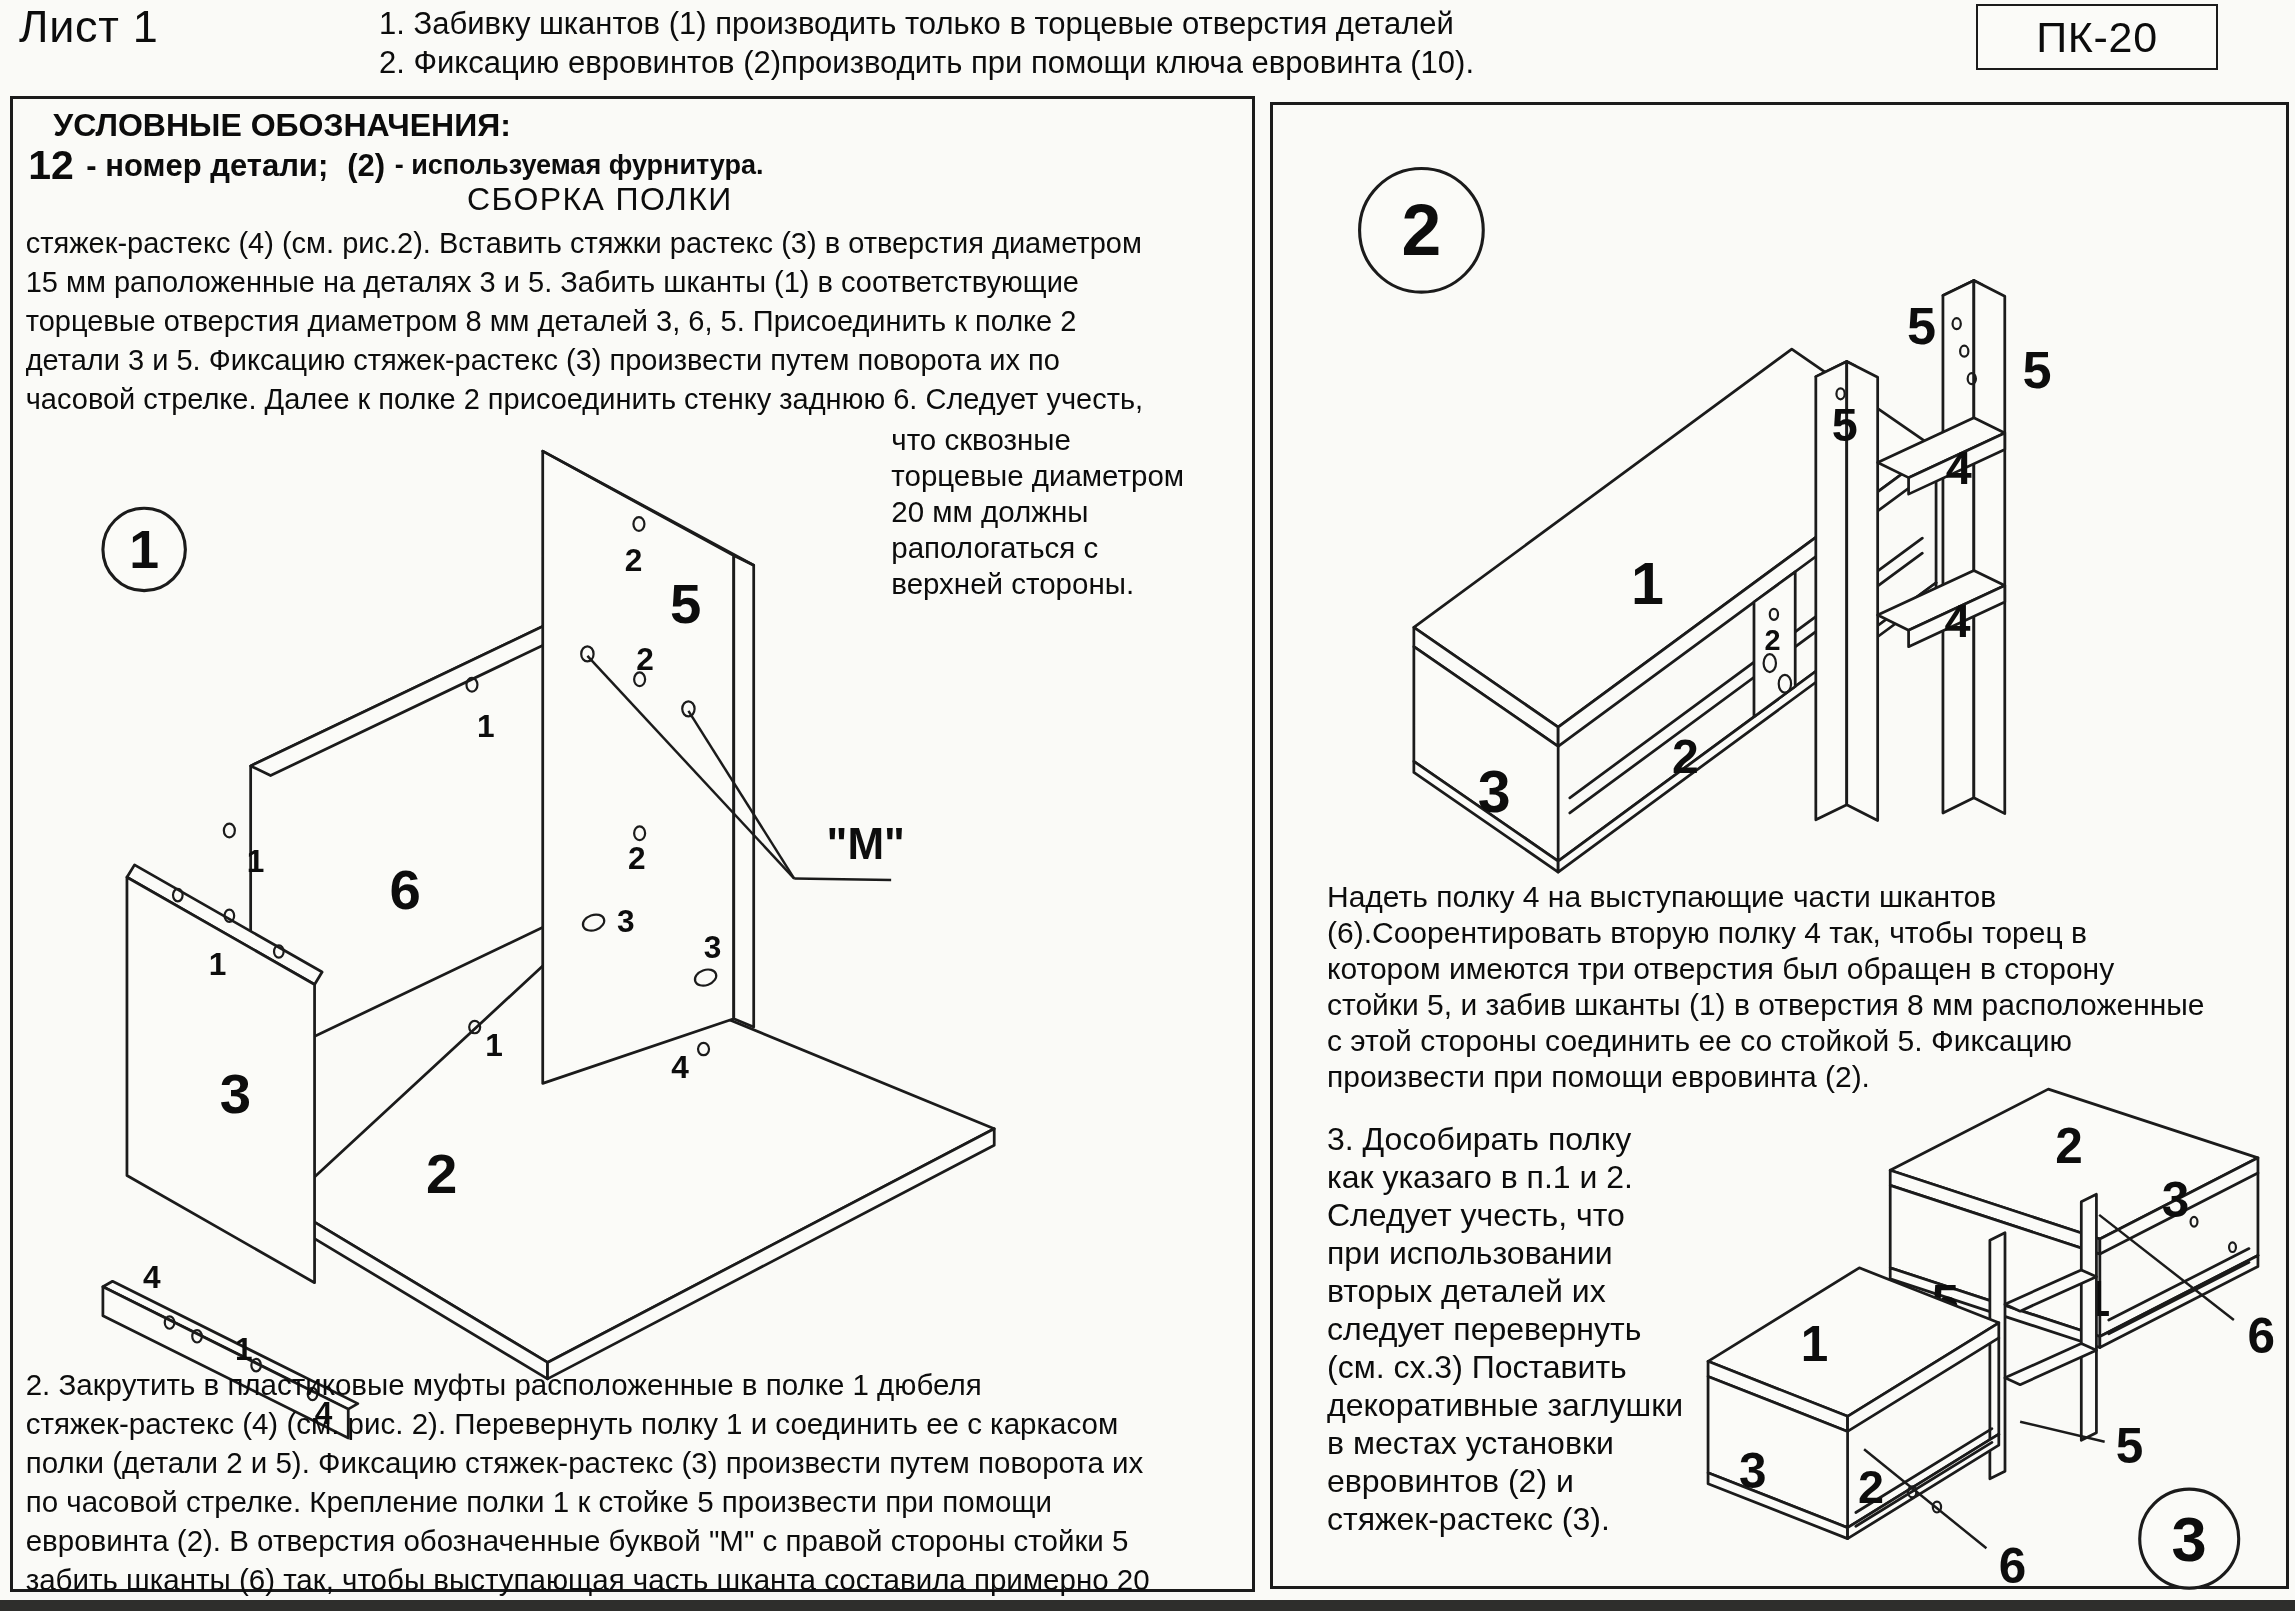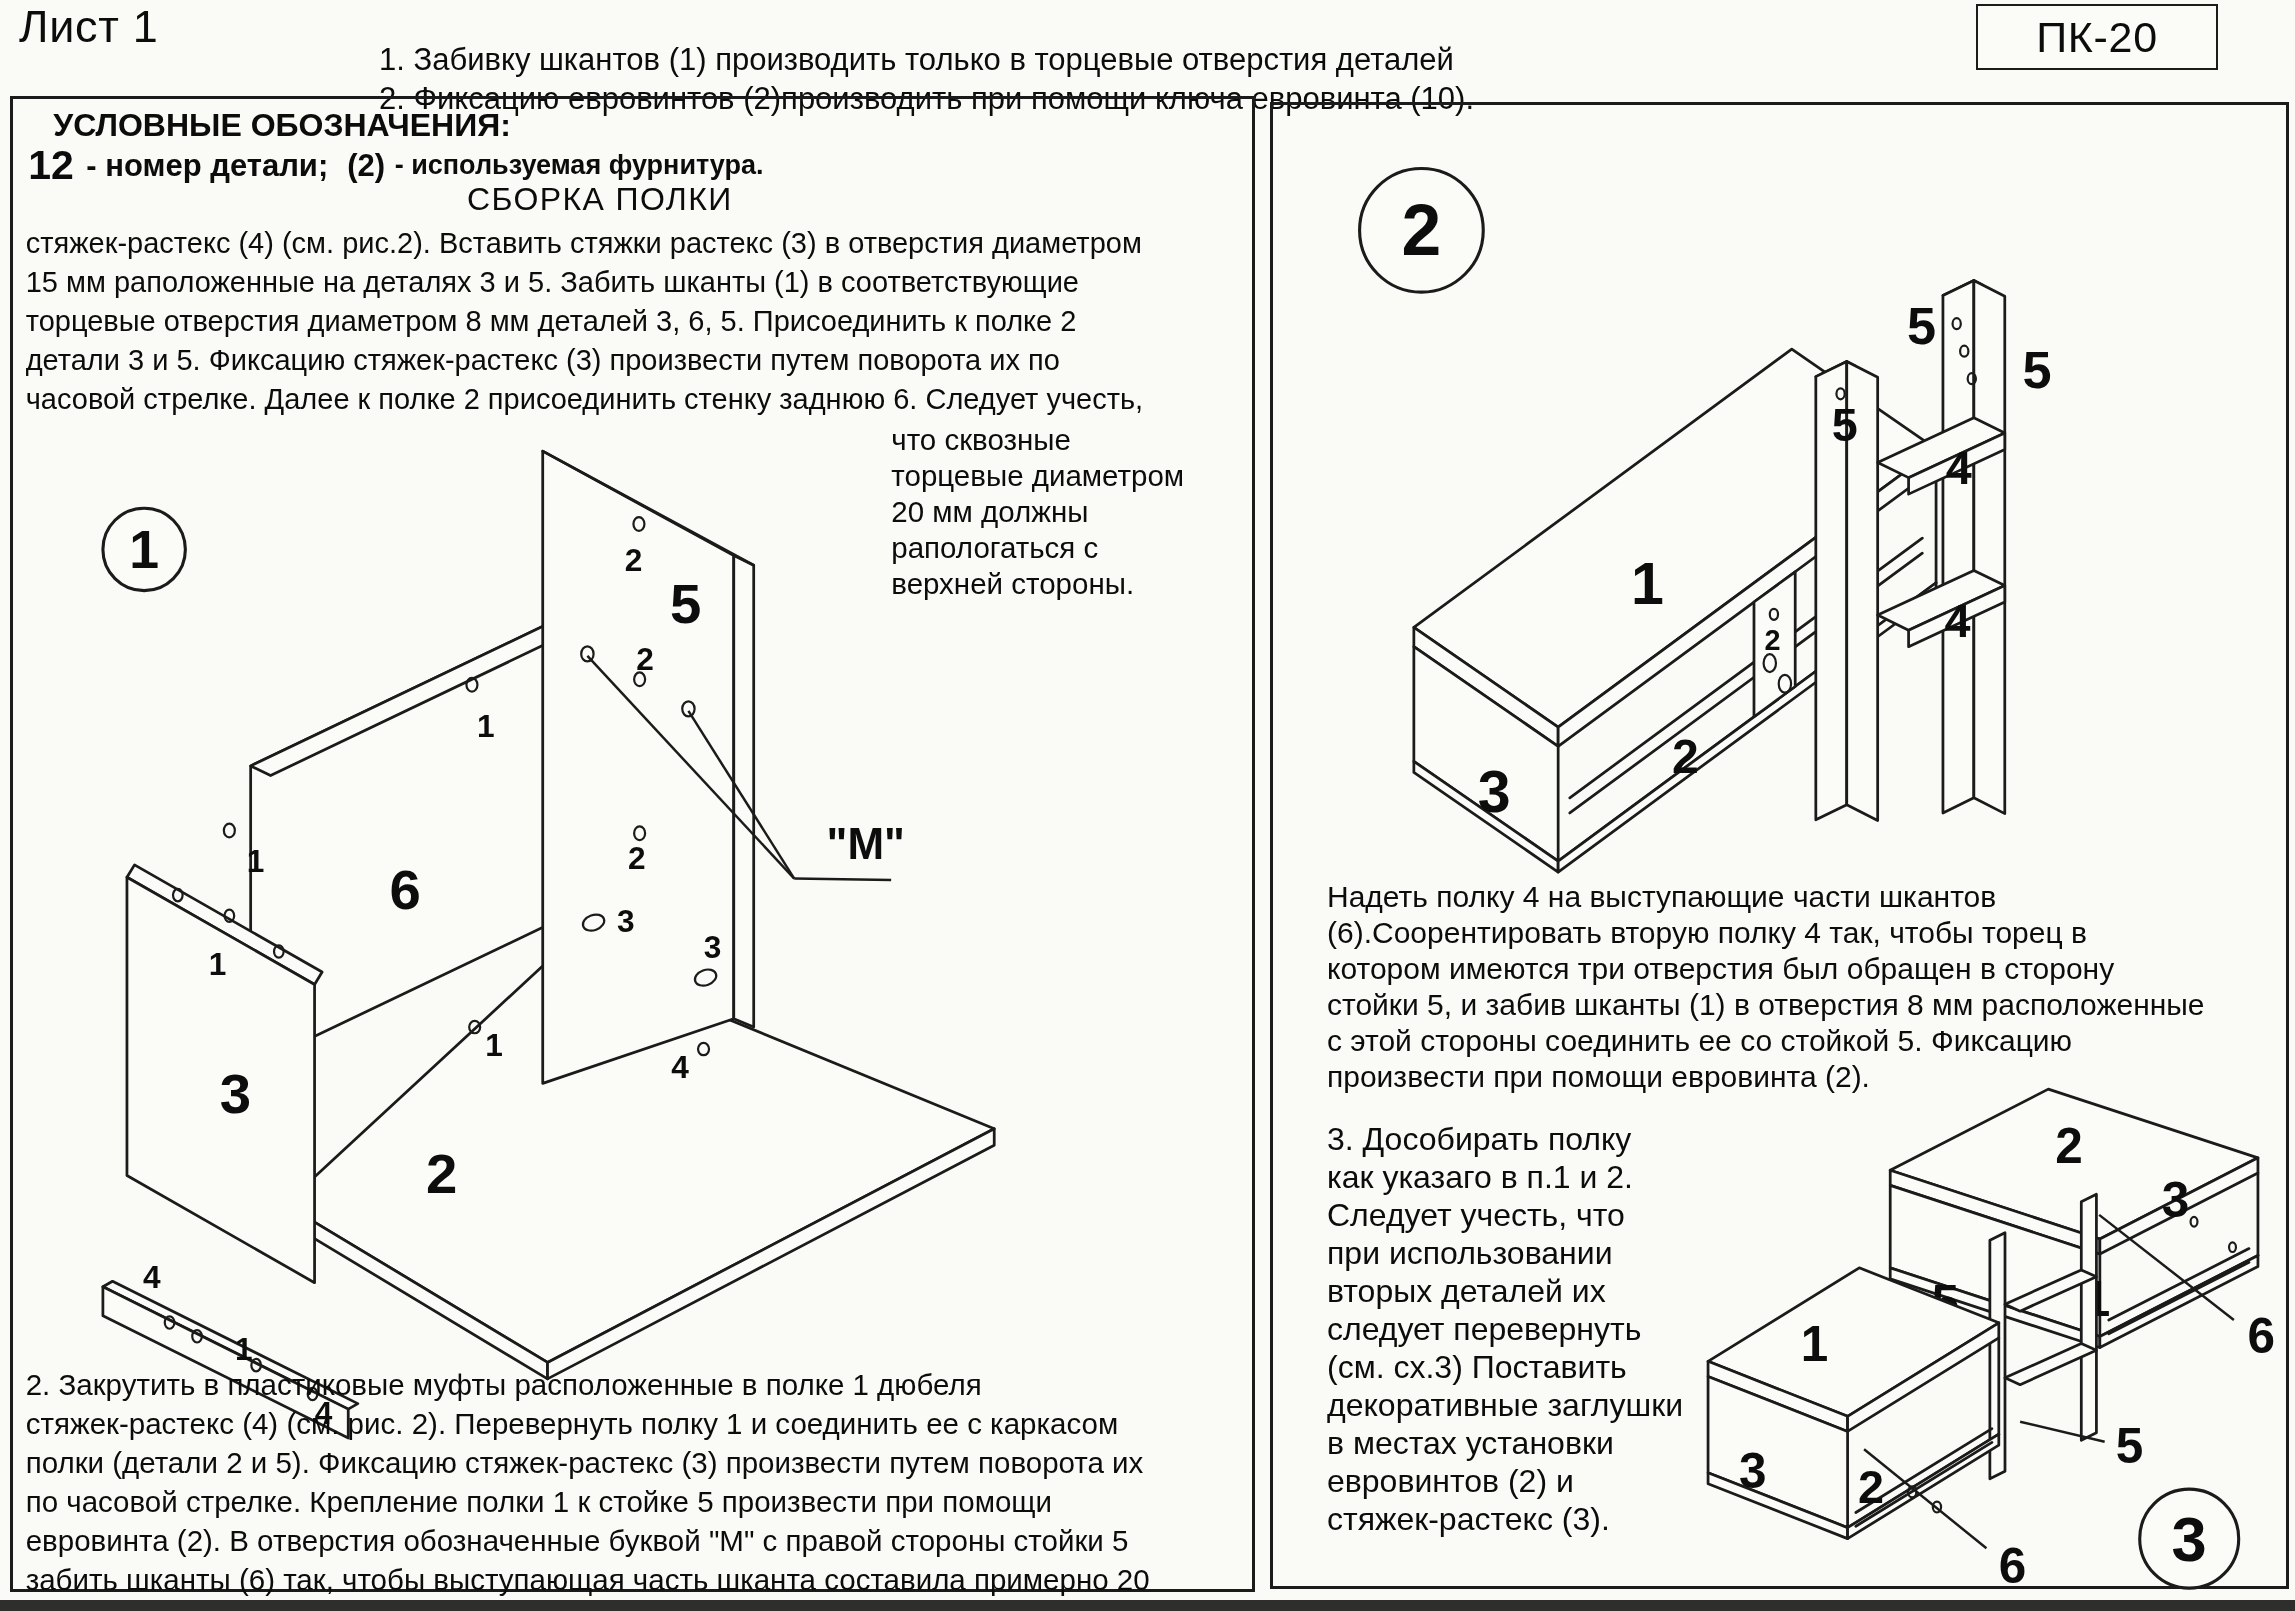--- a/index.html
+++ b/index.html
@@ -5,21 +5,21 @@
   html,body{margin:0;padding:0;}
   body{
     width:2295px;height:1612px;position:relative;overflow:hidden;
     background:#fafaf7;color:#0c0c0c;
     font-family:"Liberation Sans","DejaVu Sans",sans-serif;
   }
   .abs{position:absolute;}
   .nw{white-space:nowrap;}
   
   .sheet-title{left:19px;top:1.4px;font-size:45px;font-weight:400;letter-spacing:0.7px;}
-  .hdr-note{left:379px;font-size:31px;font-weight:400;margin-top:36px;}
+  .hdr-note{left:379px;font-size:31px;font-weight:400;}
   .hdr-note.n1{top:5.5px;}
   .hdr-note.n2{top:45px;}
   .code-box{
     left:1976px;top:4.1px;width:238px;height:62px;border:2.7px solid #1b1b1b;
     display:flex;align-items:center;justify-content:center;
     font-size:43px;font-weight:400;letter-spacing:0.7px;background:#fbfbf8;
   }
   
   .main-box{border:3.4px solid #1b1b1b;background:transparent;}
   .left-box{left:10.3px;top:96px;width:1239px;height:1490px;}

